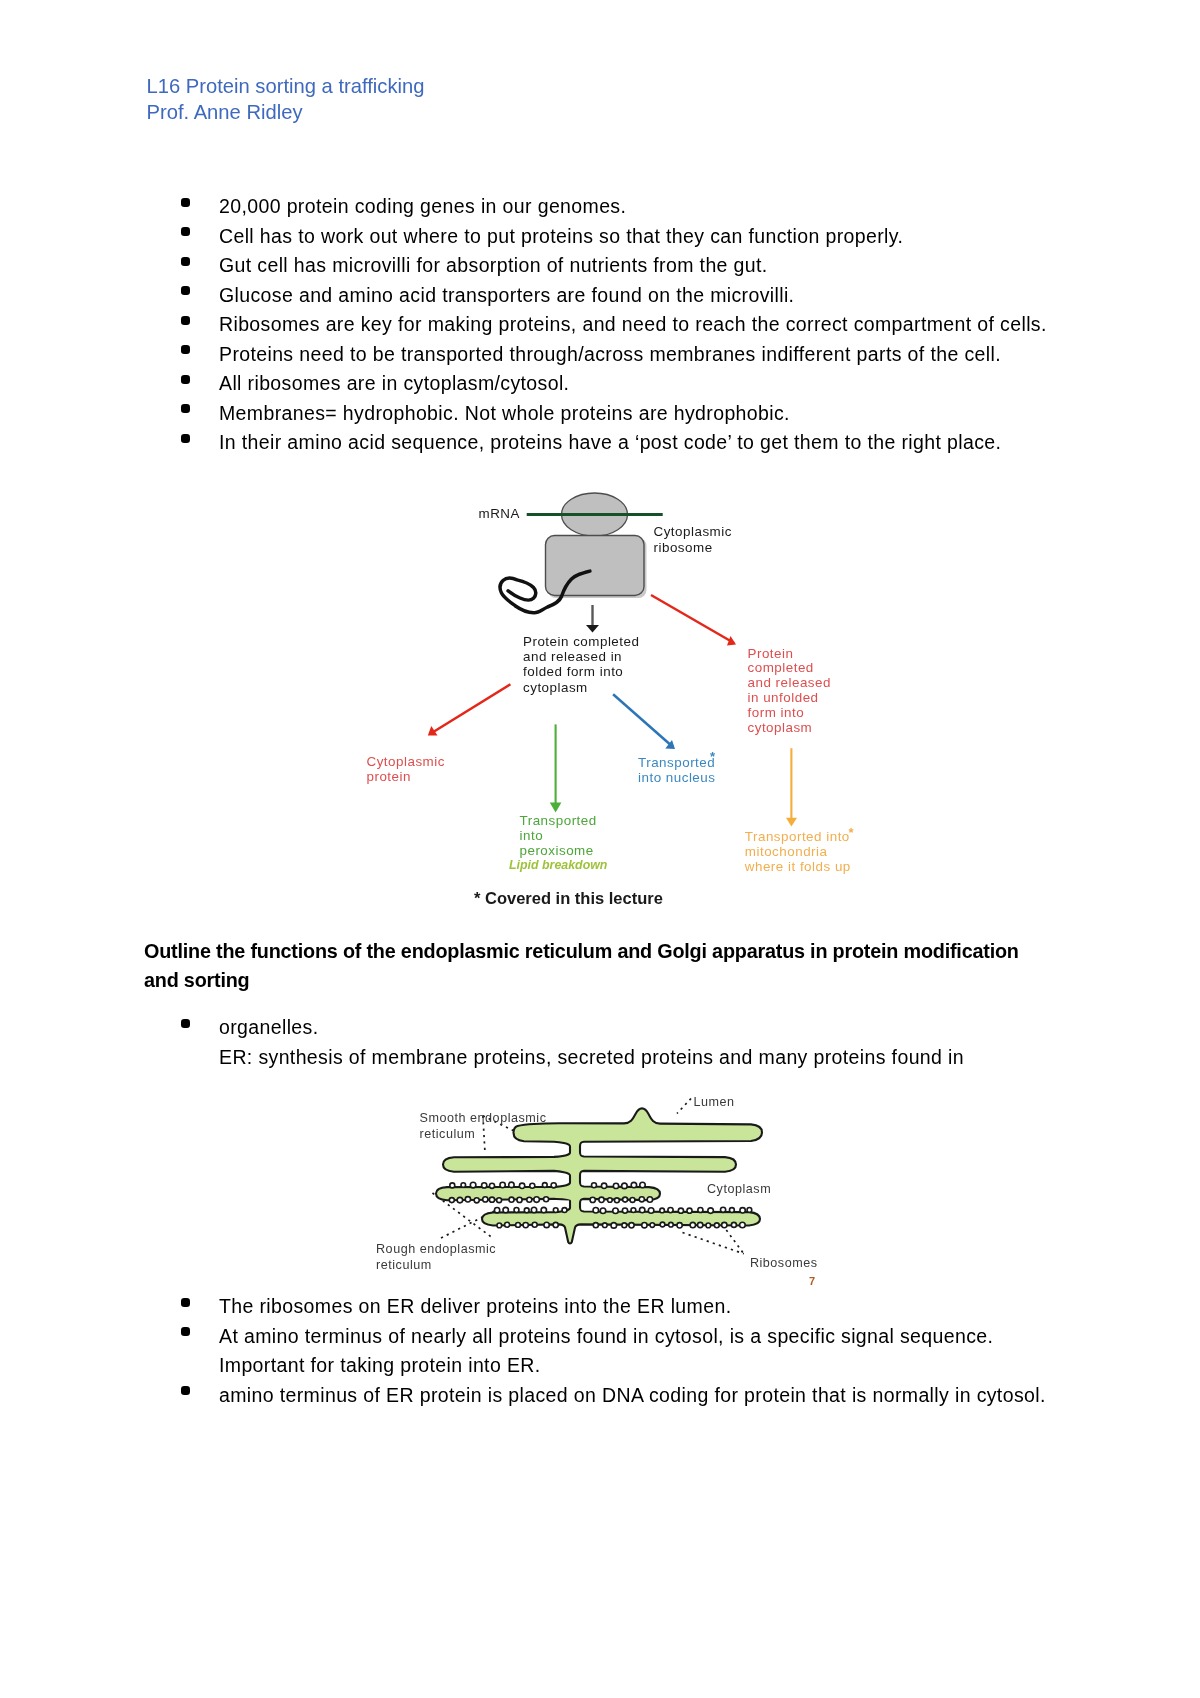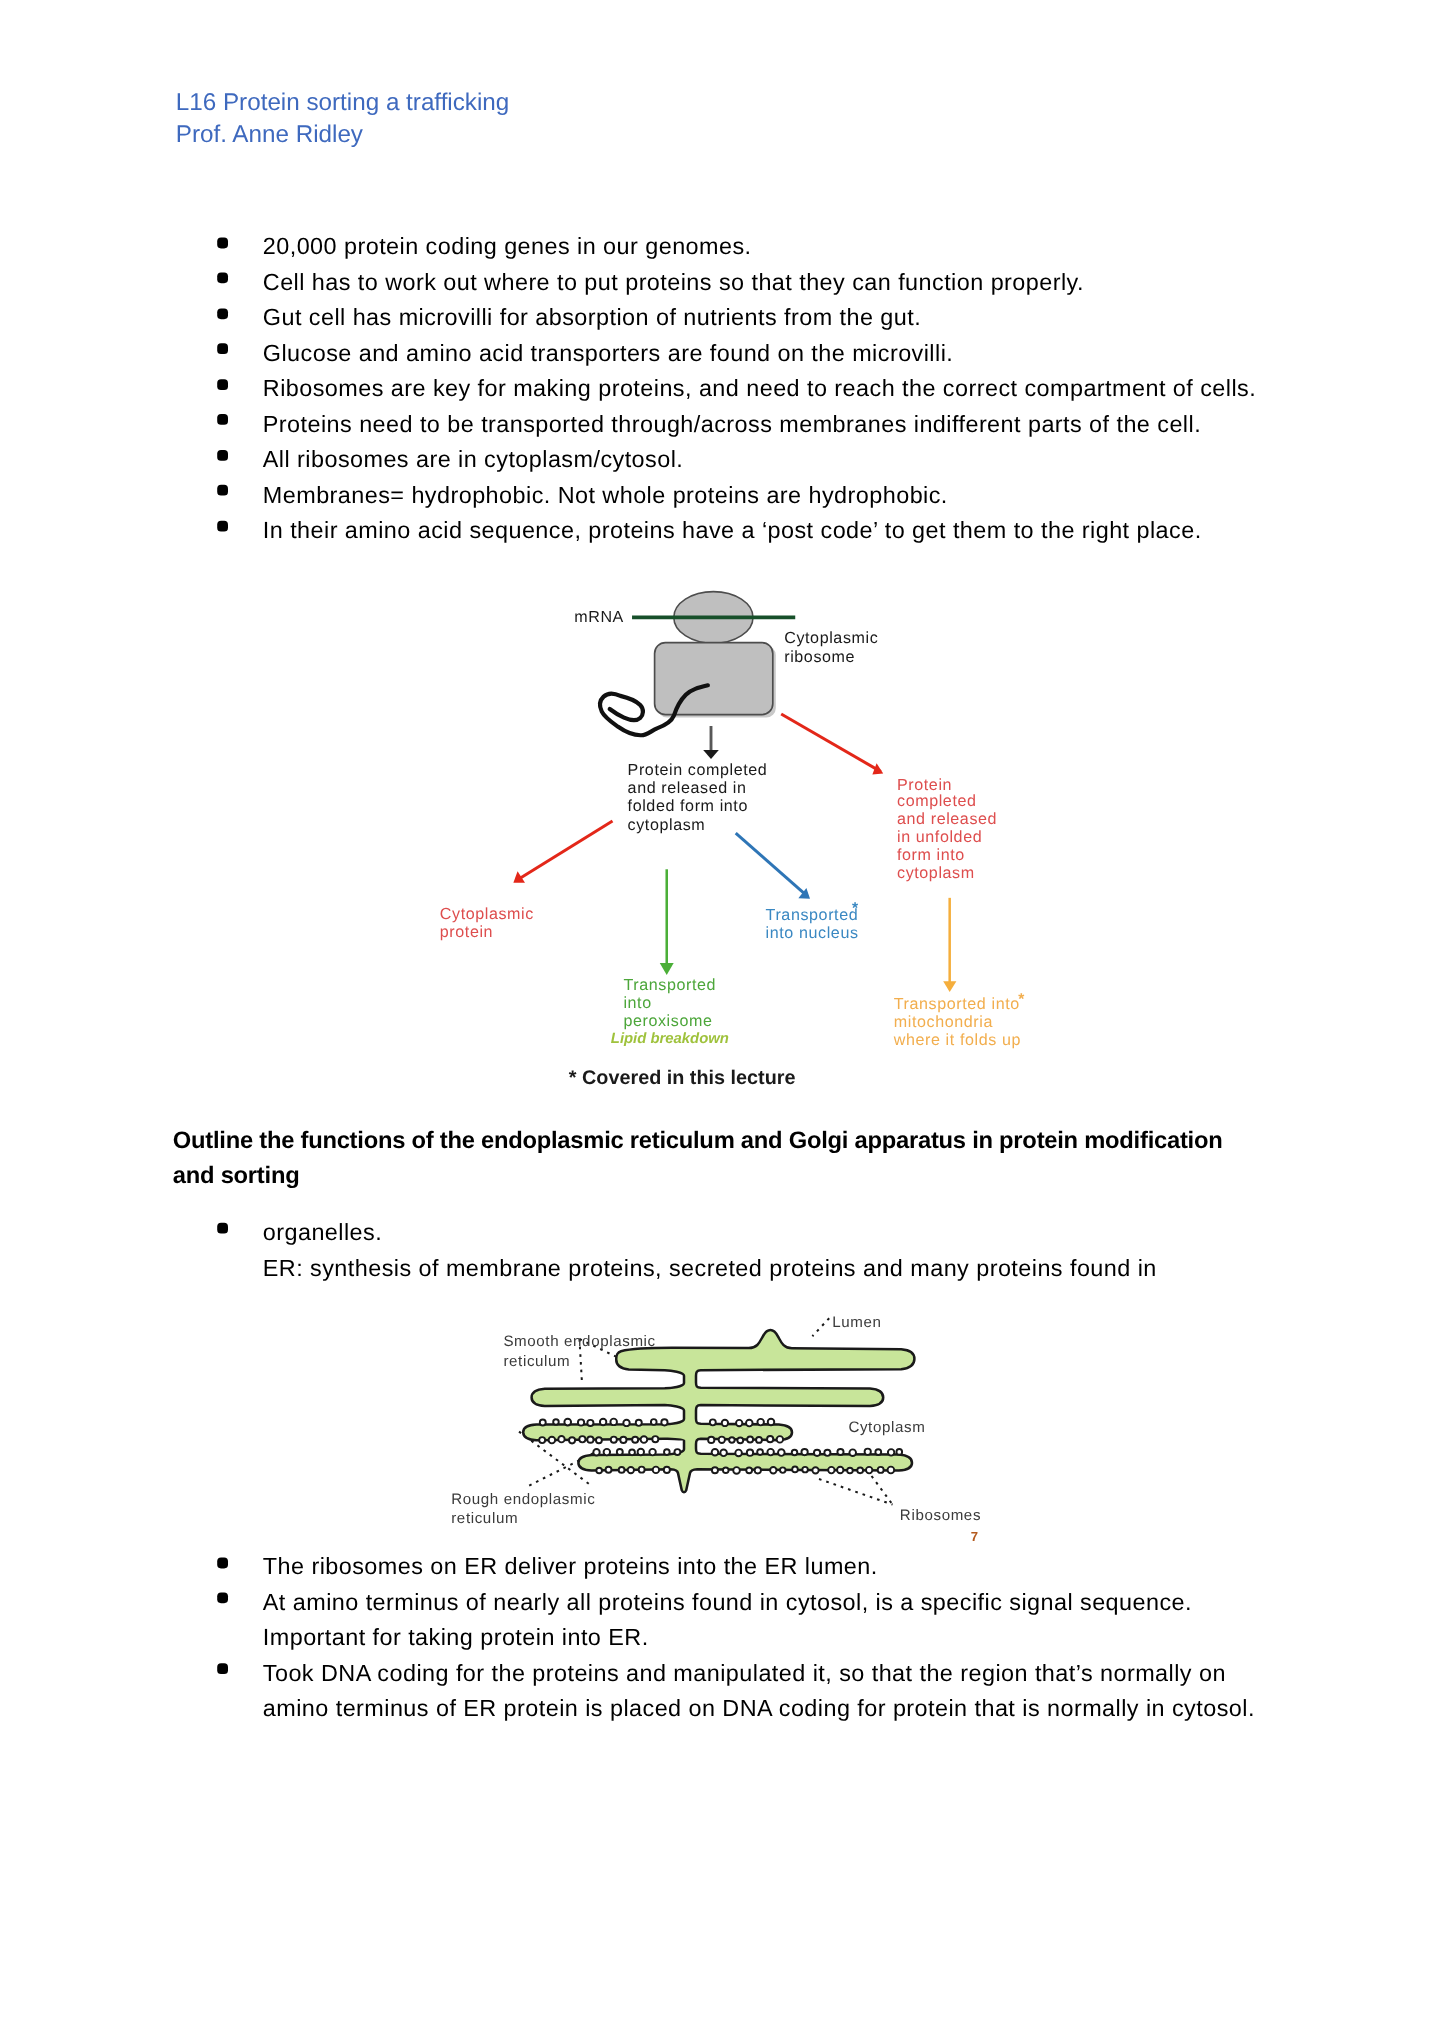--- a/index.html
+++ b/index.html
@@ -291,17 +291,16 @@
 
   <ul class="bl" id="s2-bullets" style="left:147px;top:1292px;width:930px;">
       <li>
         <div>The ribosomes on ER deliver proteins into the ER lumen.</div>
       </li>
       <li>
         <div>At amino terminus of nearly all proteins found in cytosol, is a specific signal sequence.</div>
         <div>Important for taking protein into ER.</div>
       </li>
       <li>
-        <div>Took DNA coding for the proteins and manipulated it, so that the region that’s normally on</div>
         <div>amino terminus of ER protein is placed on DNA coding for protein that is normally in cytosol.</div>
       </li>
     </ul>
 </div>
 
 </body></html>

